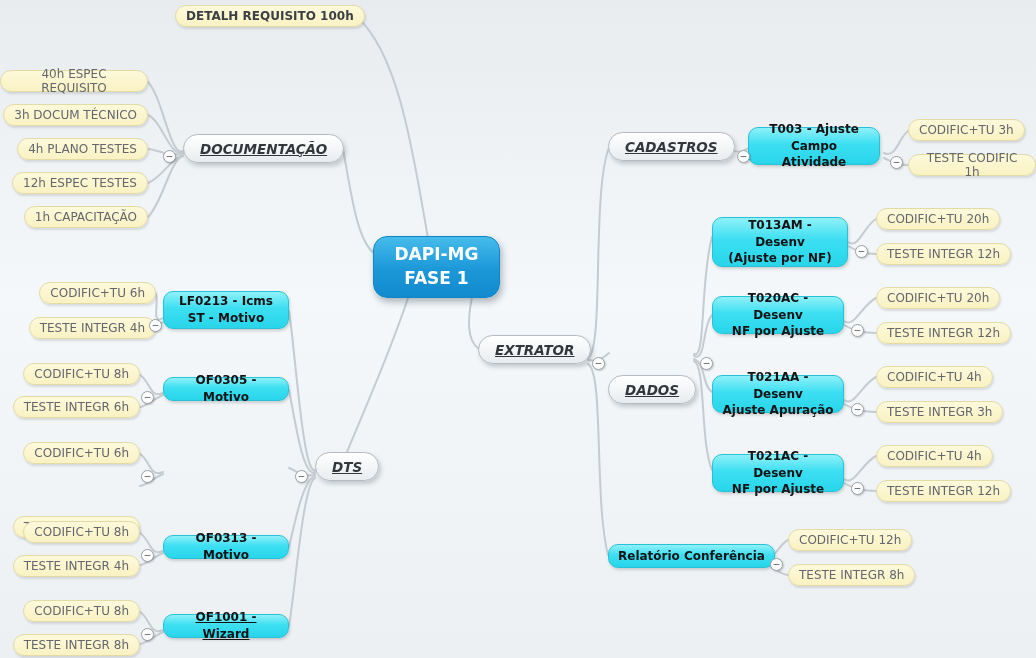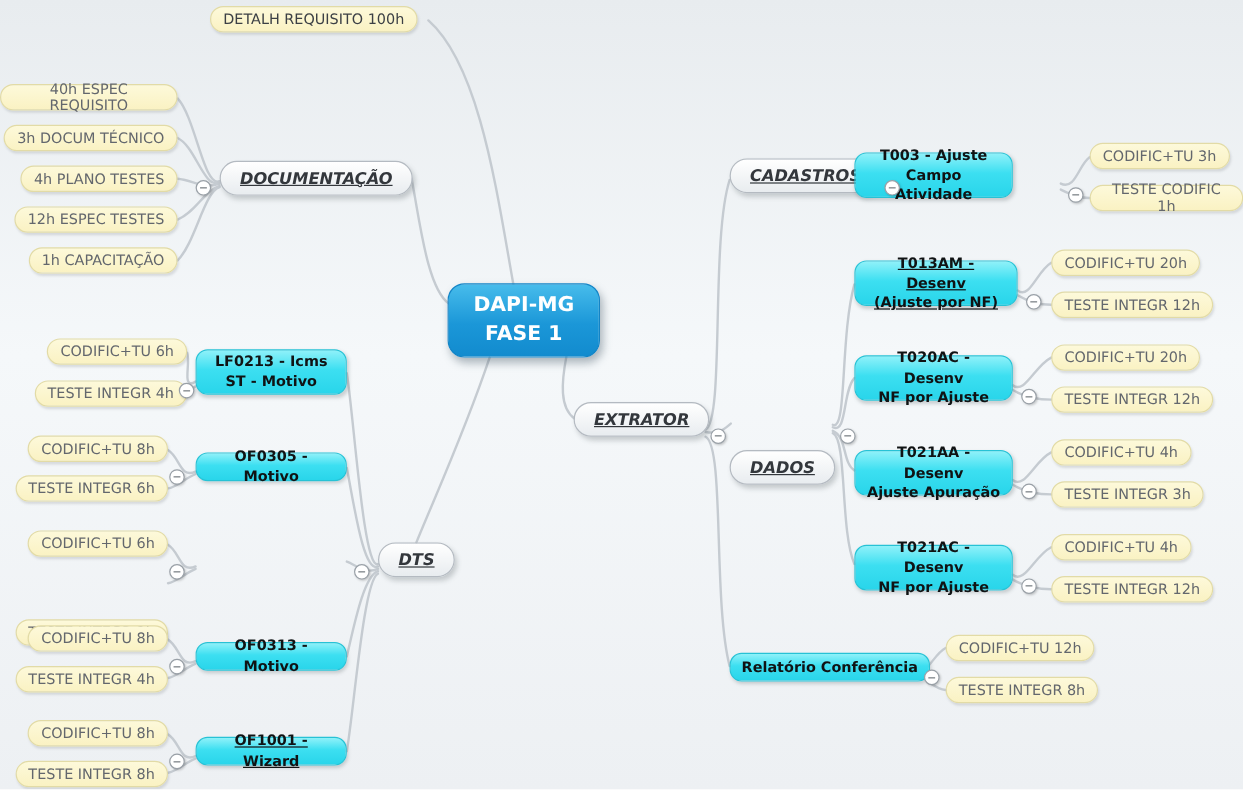--- a/index.html
+++ b/index.html
@@ -17,21 +17,21 @@
     position:absolute; display:flex; align-items:center; justify-content:center;
     white-space:pre-line; text-align:center;
   }
   .leaf{
     height:22px; padding:0 10px;
     background:linear-gradient(180deg,#fdf9da 0%,#faf2c3 100%);
     border:1px solid #e2dba6; border-radius:11px;
     font-size:12px; color:#63676d;
     box-shadow:1px 2px 2px rgba(90,95,100,.18);
   }
-  .leaf.bold{ color:#3c4045; font-weight:normal; }
+  .leaf.bold{ color:#3c4045; font-weight:bold; }
   .topic{
     padding:2px 9px; line-height:1.4;
     background:linear-gradient(180deg,#8ff1f9 0%,#3cdff1 45%,#29d5ea 100%);
     border:1px solid #27c2d5; border-radius:10px;
     font-size:12px; font-weight:bold; color:#101314;
     box-shadow:1px 2px 3px rgba(80,90,95,.25);
   }
   .bubble{
     height:29px; padding:0 16px;
     background:linear-gradient(180deg,#ffffff 0%,#e8ecef 100%);
@@ -114,27 +114,27 @@
 
   <div class="node bubble" style="left:183px;top:134px;">DOCUMENTAÇÃO</div>
   <div class="node leaf" style="right:888px;top:70px;">40h ESPEC REQUISITO</div>
   <div class="node leaf" style="right:888px;top:104px;">3h DOCUM TÉCNICO</div>
   <div class="node leaf" style="right:888px;top:138px;">4h PLANO TESTES</div>
   <div class="node leaf" style="right:888px;top:172px;">12h ESPEC TESTES</div>
   <div class="node leaf" style="right:888px;top:206px;">1h CAPACITAÇÃO</div>
 
   <div class="node bubble" style="left:608px;top:132px;">CADASTROS</div>
   <div class="node bubble" style="left:478px;top:335px;">EXTRATOR</div>
-  <div class="node topic" style="left:712px;top:127px;width:132px;height:38px;">T003 - Ajuste
+  <div class="node topic" style="left:748px;top:127px;width:132px;height:38px;">T003 - Ajuste
 Campo Atividade</div>
   <div class="node leaf" style="left:908px;top:119px;">CODIFIC+TU 3h</div>
   <div class="node leaf" style="left:908px;top:154px;">TESTE CODIFIC 1h</div>
 
   <div class="node bubble" style="left:608px;top:339px;margin-top:36px;">DADOS</div>
-  <div class="node topic" style="left:712px;top:217px;width:136px;height:38px;text-decoration:underline;">T013AM - Desenv
+  <div class="node topic" style="left:712px;top:217px;width:136px;height:50px;">T013AM - Desenv
 (Ajuste por NF)</div>
   <div class="node leaf" style="left:876px;top:208px;">CODIFIC+TU 20h</div>
   <div class="node leaf" style="left:876px;top:243px;">TESTE INTEGR 12h</div>
   <div class="node topic" style="left:712px;top:296px;width:132px;height:38px;">T020AC - Desenv
 NF por Ajuste</div>
   <div class="node leaf" style="left:876px;top:287px;">CODIFIC+TU 20h</div>
   <div class="node leaf" style="left:876px;top:322px;">TESTE INTEGR 12h</div>
   <div class="node topic" style="left:712px;top:375px;width:132px;height:38px;">T021AA - Desenv
 Ajuste Apuração</div>
   <div class="node leaf" style="left:876px;top:366px;">CODIFIC+TU 4h</div>

